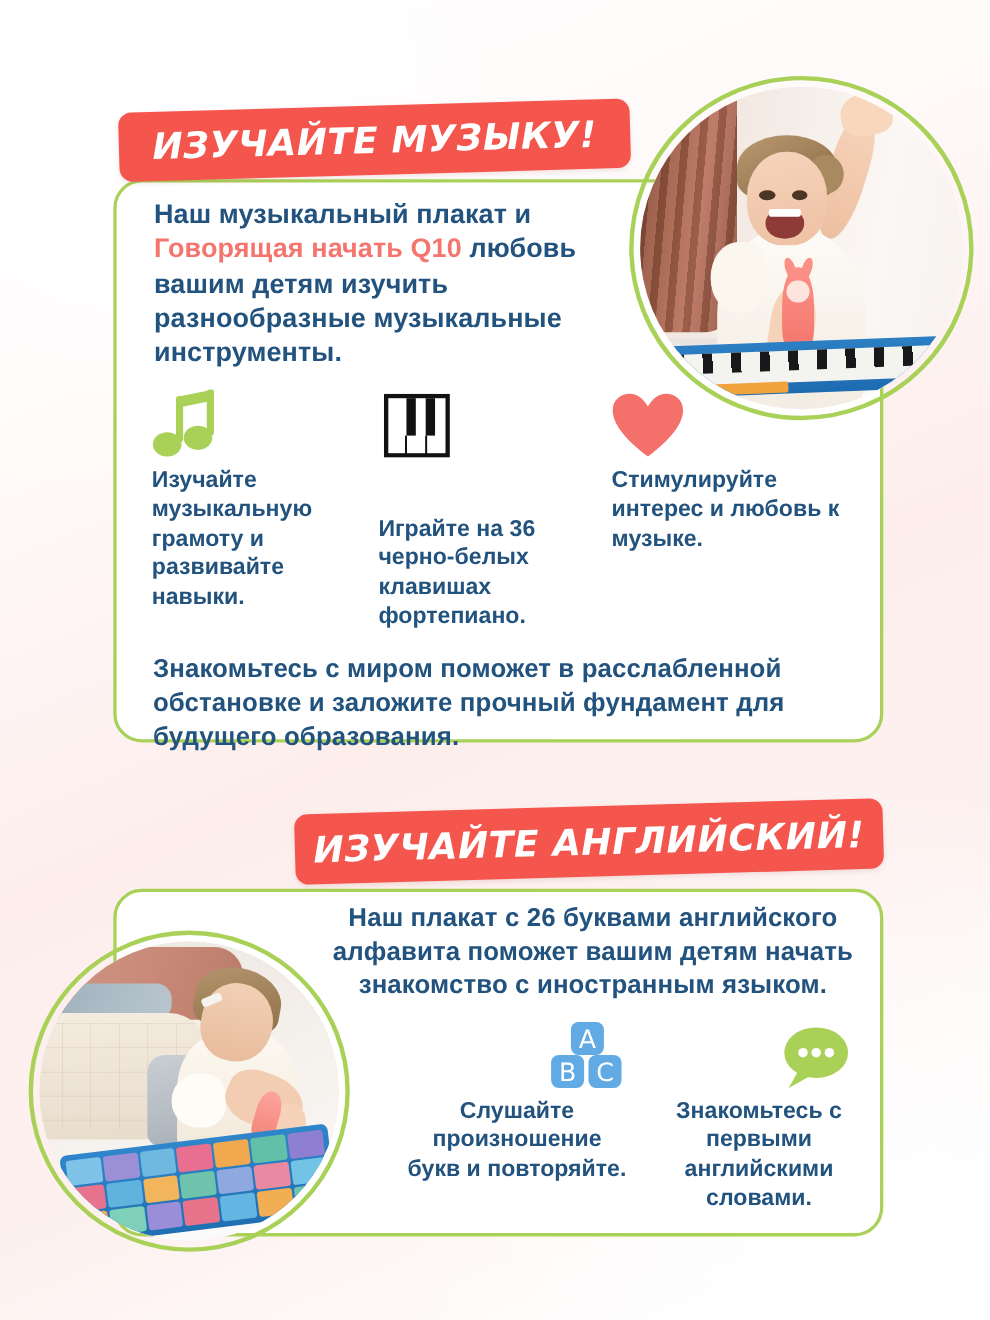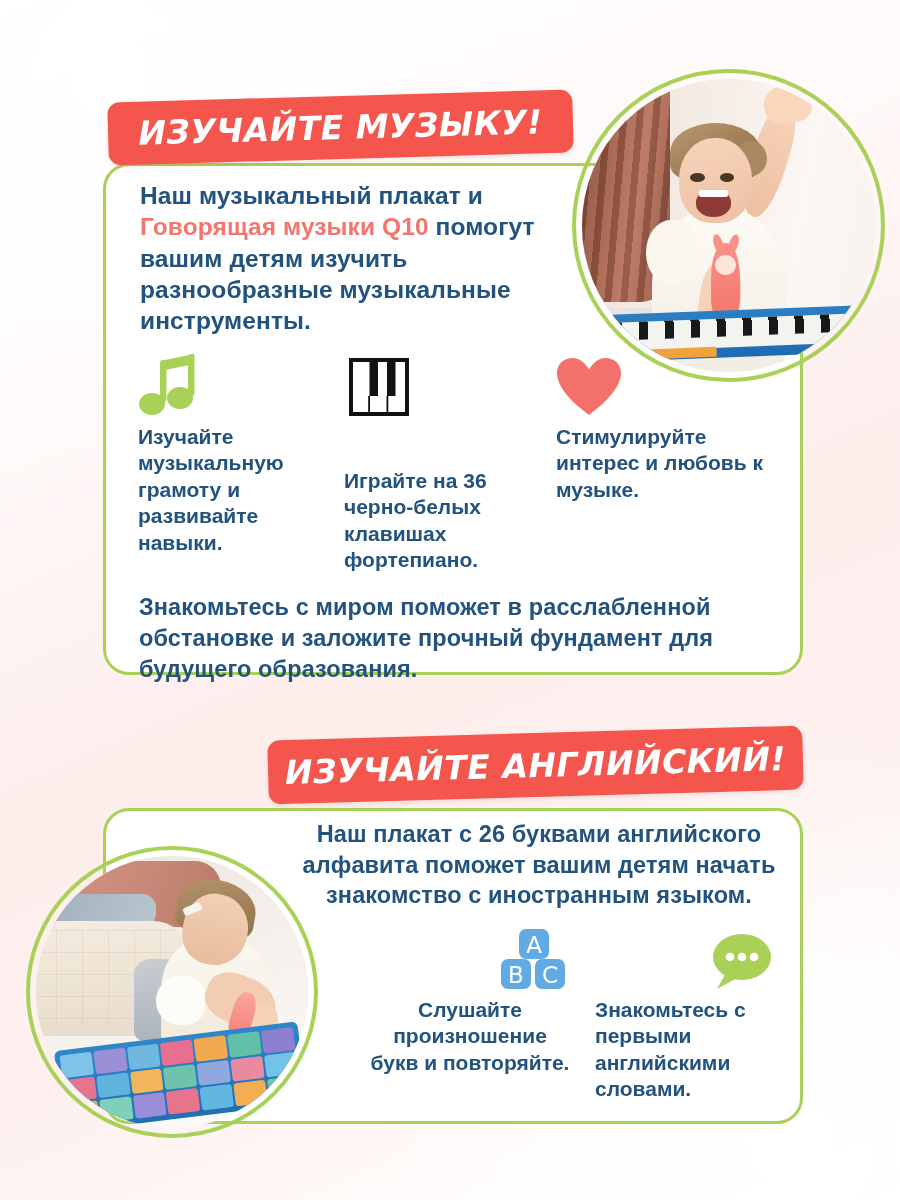--- a/index.html
+++ b/index.html
@@ -241,21 +241,21 @@
       <div class="ph p1-mat">
         <div class="p1-matkeys"></div>
         <div class="p1-matorng"></div>
       </div>
     </div>
 
   </div>
 
   <div class="body-text" style="position:absolute; left:140px; top:180px; width:400px; font-size:24.5px;">
     <span>Наш музыкальный плакат и</span><br>
-    <span class="accent-text">Говорящая музыки Q10</span><span> помогут</span><br>
+    <span class="accent-text">Говорящая начать Q10</span><span> любовь</span><br>
     <span>вашим детям изучить</span><br>
     <span>разнообразные музыкальные</span><br>
     <span>инструменты.</span>
   </div>
 
   <div class="icon-box" style="left:138px; top:352px; width:62px; height:68px;">
     <svg viewBox="0 0 62 68" width="62" height="68" aria-hidden="true">
       <path d="M27 8 L56 2 L56 12 L27 18 Z" fill="#a9d158"></path>
       <rect x="22" y="8" width="6.5" height="42" rx="3" fill="#a9d158"></rect>
       <rect x="50" y="2" width="6.5" height="42" rx="3" fill="#a9d158"></rect>
@@ -353,15 +353,15 @@
 
   <div class="icon-box" style="left:706px; top:932px; width:66px; height:58px;">
     <svg viewBox="0 0 66 58" width="66" height="58" aria-hidden="true">
       <ellipse cx="36" cy="25" rx="29" ry="23" fill="#a9d158"></ellipse>
       <path d="M20 41 L11 57 L31 46 Z" fill="#a9d158"></path>
       <circle cx="24" cy="25" r="4.3" fill="#ffffff"></circle>
       <circle cx="36" cy="25" r="4.3" fill="#ffffff"></circle>
       <circle cx="48" cy="25" r="4.3" fill="#ffffff"></circle>
     </svg>
   </div>
-  <div class="feature-label" style="position:absolute; left:595px; top:997px; width:190px; text-align:left;">Знакомьтесь с первыми английскими словами.</div>
+  <div class="feature-label" style="position:absolute; left:595px; top:997px; width:190px; text-align:center;">Знакомьтесь с первыми английскими словами.</div>
 
 </div>
 
 </body></html>

